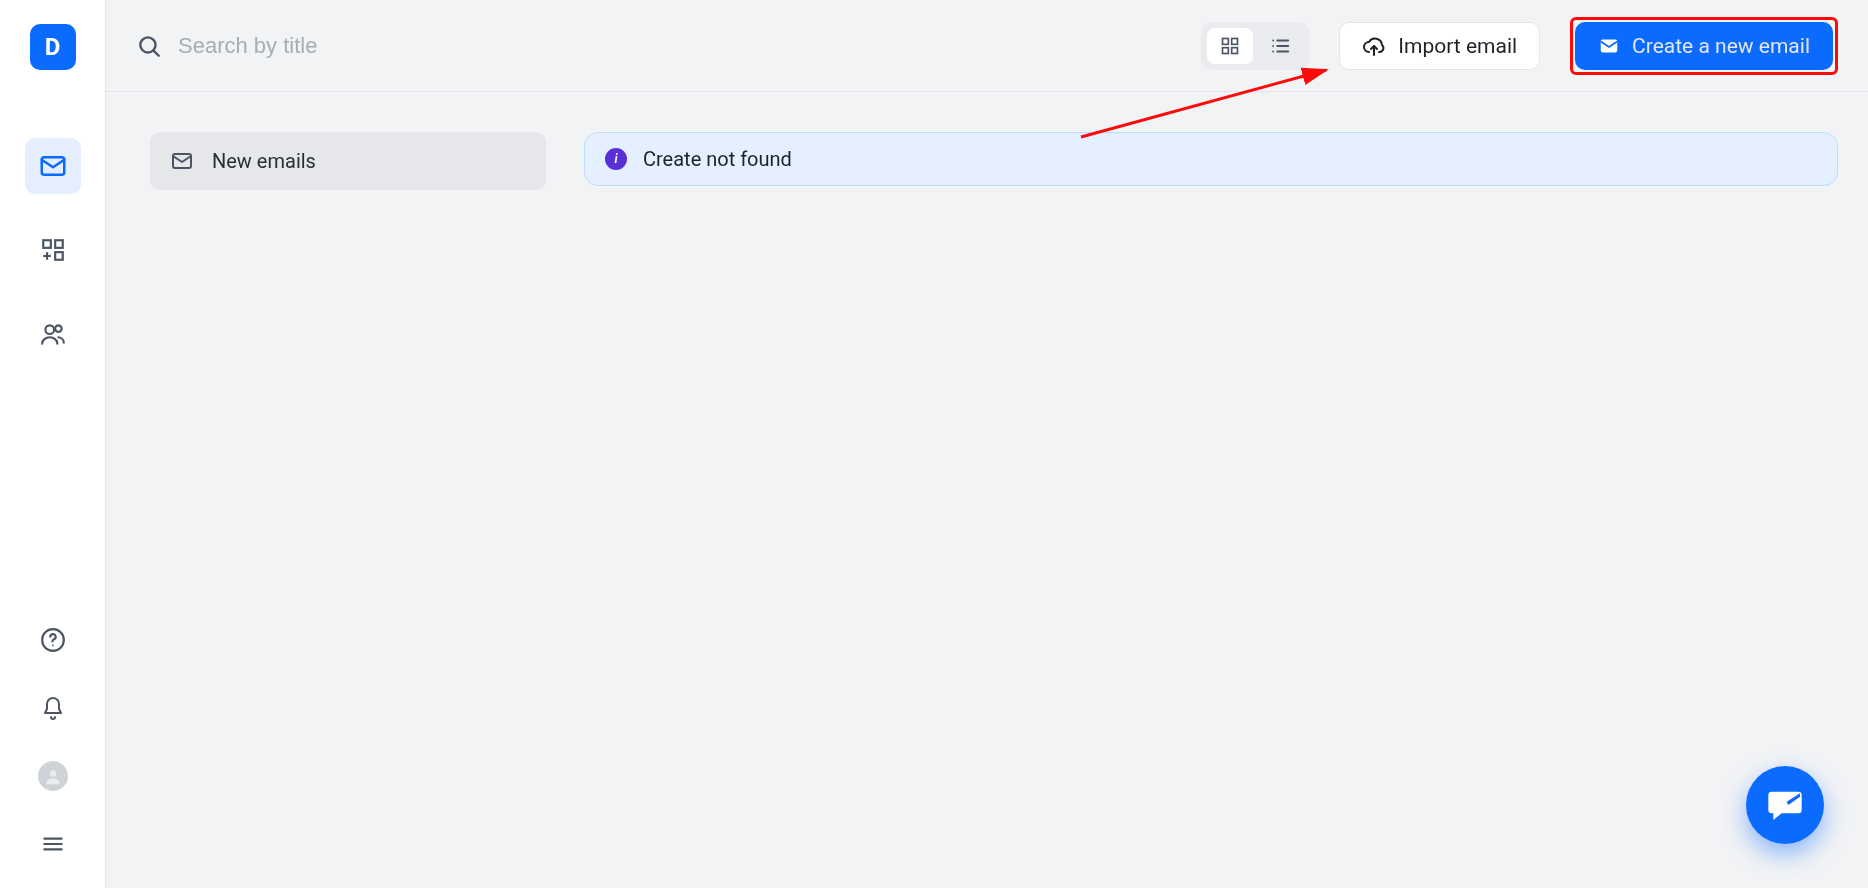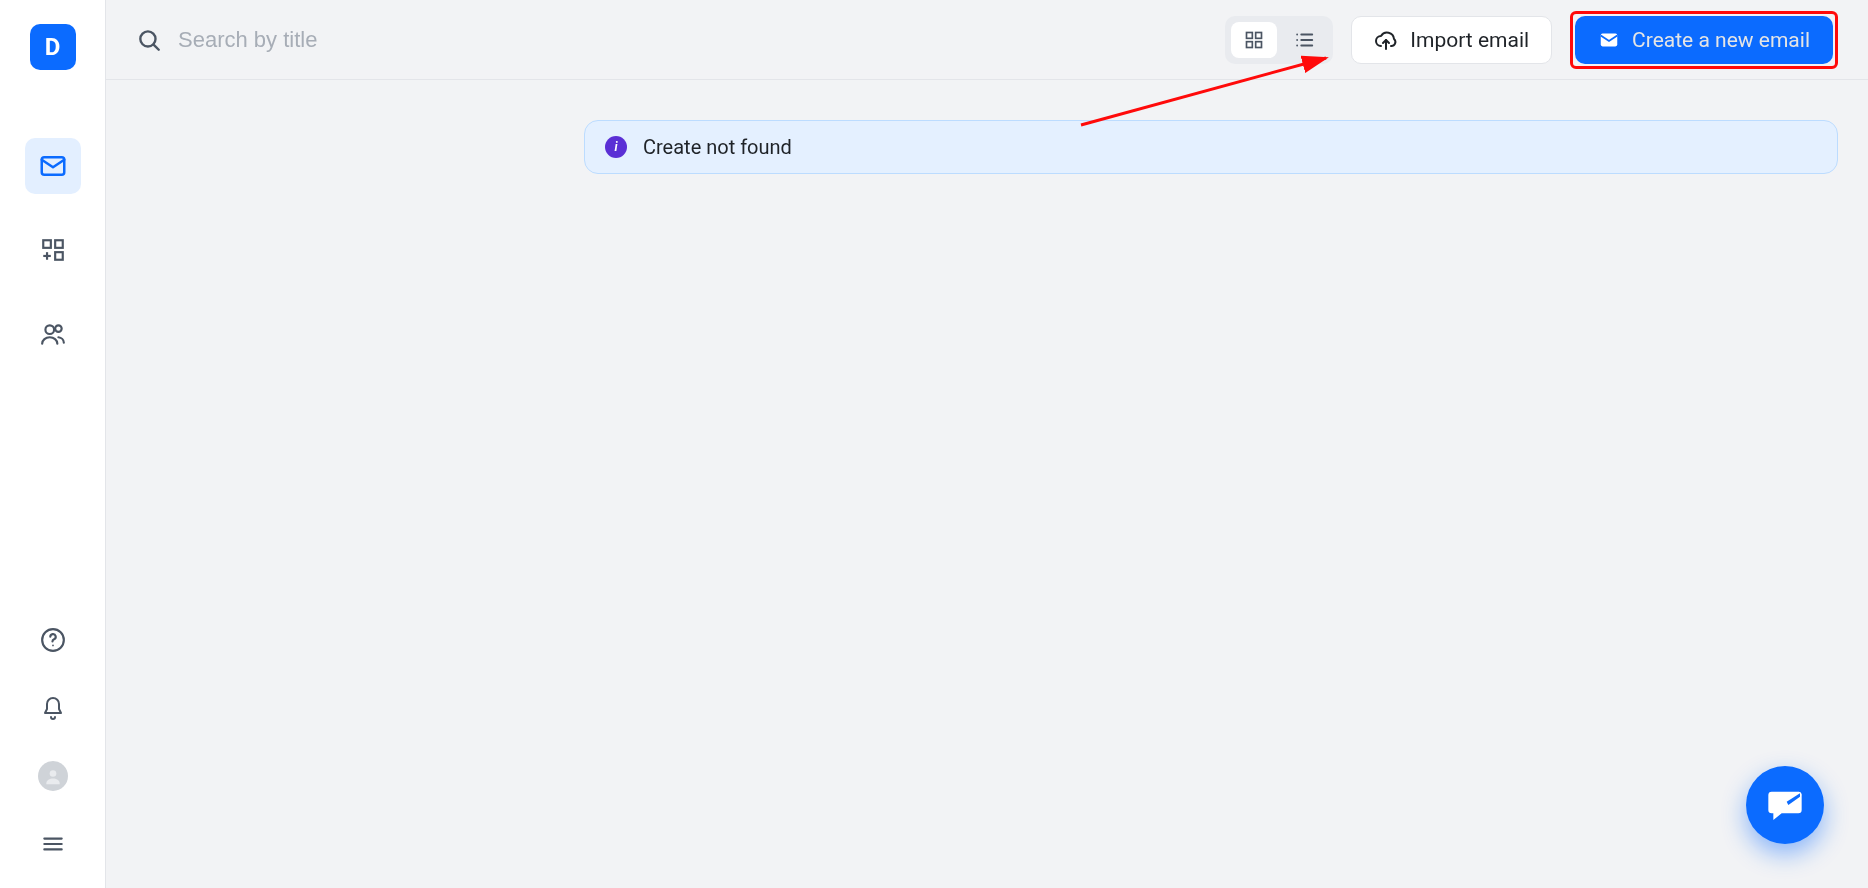--- a/index.html
+++ b/index.html
@@ -32,21 +32,21 @@
   .nav-spacer { flex:1; }
   .nav-small { width:40px; height:40px; display:flex;align-items:center;justify-content:center; cursor:pointer; color:#4b5563; }
   .avatar-sm { width:30px;height:30px;border-radius:50%;background:#cfd3d8; display:flex;align-items:center;justify-content:center; }
   .avatar-sm svg { color:#e9ebee; }
   .nav-bottom { display:flex; flex-direction:column; gap:28px; align-items:center; }
 
   
   .main { flex:1; display:flex; flex-direction:column; min-width:0; }
 
   .topbar {
-    height:80px; display:flex; align-items:center; gap:18px;
+    height:92px; display:flex; align-items:center; gap:30px;
     padding: 0 30px;
     border-bottom:1px solid #e3e5e9;
     background:#f2f3f5;
     justify-content:flex-end;
   }
   .search { display:flex; align-items:center; gap:14px; flex:1; }
   .search-icon { color:#4b5563; }
   .search input {
     border:none; background:transparent; outline:none;
     font-size:22px; color:#1f2328; width:100%;
@@ -263,20 +263,29 @@
       <svg class="annot-arrow" style="left:970px; top:-30px;" width="260" height="80" viewBox="0 0 260 80">
         <defs>
           <marker id="ah" markerWidth="10" markerHeight="10" refX="8" refY="3" orient="auto">
             <path d="M0,0 L0,6 L9,3 z" fill="#ff0a0a"></path>
           </marker>
         </defs>
         <line x1="5" y1="75" x2="250" y2="8" stroke="#ff0a0a" stroke-width="3" marker-end="url(#ah)"></line>
       </svg>
 
       <aside class="folders">
+        <div class="folder-row active">
+          <span>
+            <svg width="24" height="24" viewBox="0 0 24 24" fill="none" stroke="currentColor" stroke-width="2" stroke-linecap="round" stroke-linejoin="round">
+                <rect x="3" y="5" width="18" height="14" rx="2"></rect>
+                <polyline points="3,7 12,13 21,7"></polyline>
+              </svg>
+          </span>
+          <span class="lbl">New emails</span>
+        </div>
       </aside>
 
       <section class="content">
         <div class="alert">
           <span class="dot">i</span>
           <span>Create not found</span>
         </div>
       </section>
     </div>
   </div>

